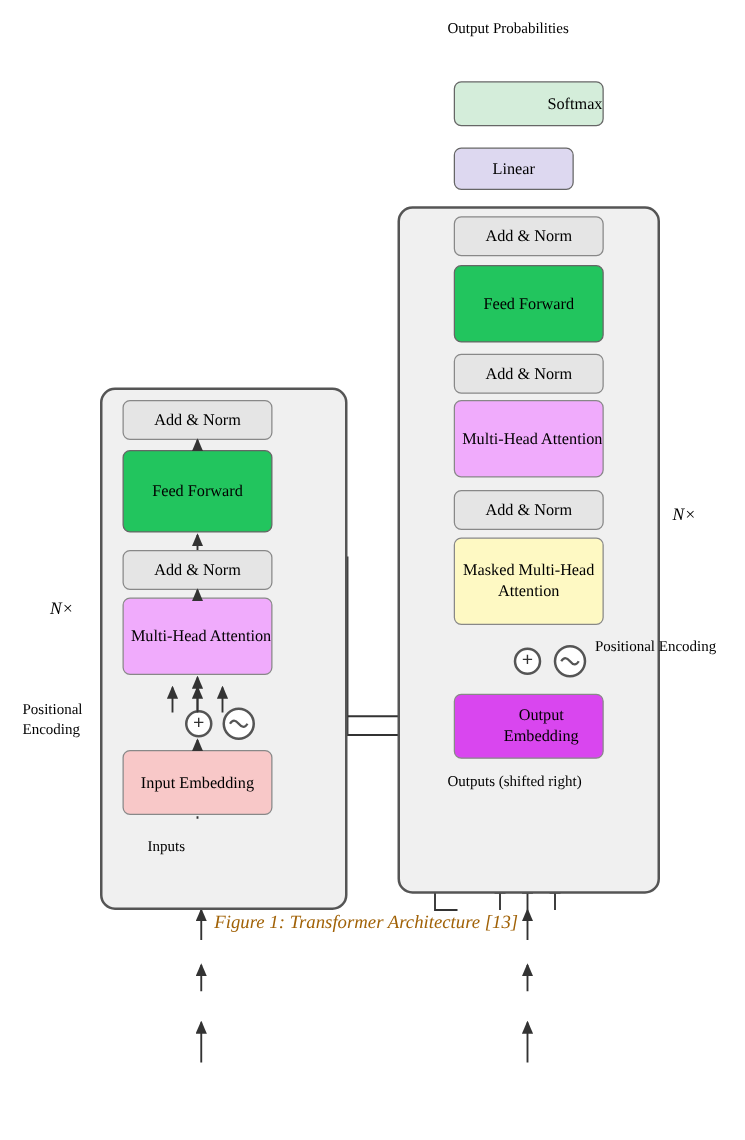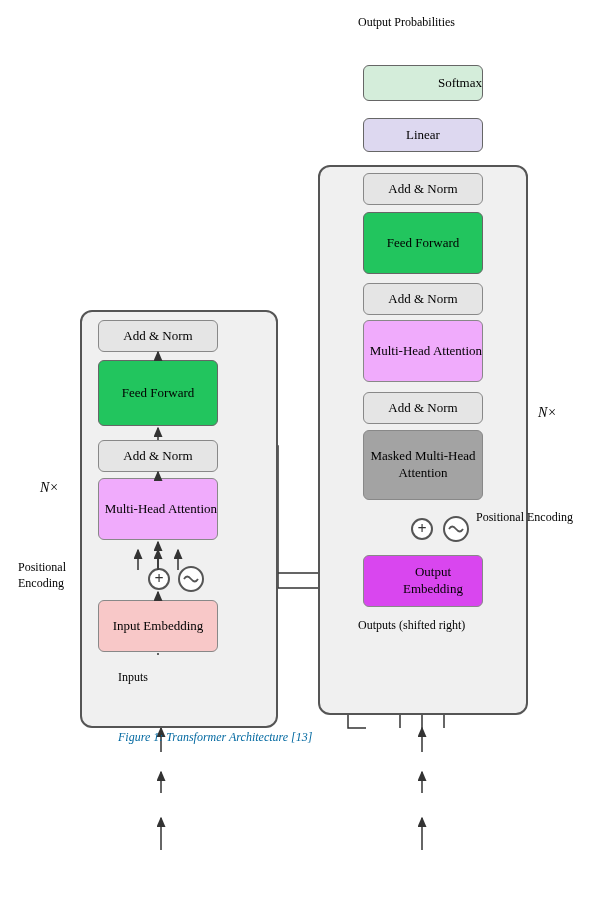--- a/index.html
+++ b/index.html
@@ -30,21 +30,21 @@
       font-size: 13px;
       line-height: 1.3;
       border: 1.5px solid #555;
     }
 
     .softmax { background: #d4edda; border-color: #666; justify-content: flex-end; }
     .linear { background: #ddd8f0; border-color: #666; }
     .add-norm { background: #e5e5e5; border-color: #888; }
     .feed-forward { background: #22c55e; border-color: #666; }
     .multi-head { background: #f0abfc; border-color: #888; justify-content: flex-end; }
-    .masked { background: #a3a3a3; border-color: #888; }
+    .masked { background: #fef9c3; border-color: #888; }
     .embedding-input { background: #f8c8c8; border-color: #888; }
     .embedding-output { background: #d946ef; border-color: #888; padding-left: 20px; }
 
     .outer-box {
       position: absolute;
       border: 2px solid #555;
       border-radius: 12px;
       background: #f0f0f0;
     }
 
@@ -92,24 +92,24 @@
       align-items: center;
       justify-content: center;
       font-size: 16px;
       font-weight: bold;
       background: #fff;
       color: #333;
     }
 
     .caption {
       position: absolute;
-      font-size: 12px;
-      text-align: left;
+      font-size: 15px;
+      text-align: center;
       font-style: italic;
-      color: #0369a1;
+      color: #a16207;
     }
   </style>
 </head>
 <body>
 
 <div class="diagram-container">
 
   <svg class="arrow-svg">
     <defs>
       <marker id="arrowhead" markerWidth="8" markerHeight="6" refX="8" refY="3" orient="auto">
@@ -183,21 +183,21 @@
 
   </svg>
 
   <div class="label-text" style="left:340px; top:5px; width:130px;">Output
 Probabilities</div>
 
   <div class="block softmax" style="left:345px; top:55px; width:120px; height:36px;">
     <span>Softmax</span>
   </div>
 
-  <div class="block linear" style="left:345px; top:108px; width:120px; height:34px;">
+  <div class="block linear" style="left:345px; top:108px; width:96px; height:34px;">
     <span>Linear</span>
   </div>
 
   <div class="outer-box" style="left:300px; top:155px; width:210px; height:550px;">
   </div>
 
   <div class="nx-label" style="left:520px; top:395px;">N×</div>
 
   <div class="block add-norm" style="left:345px; top:163px; width:120px; height:32px;">
     <span>Add &amp; Norm</span>

